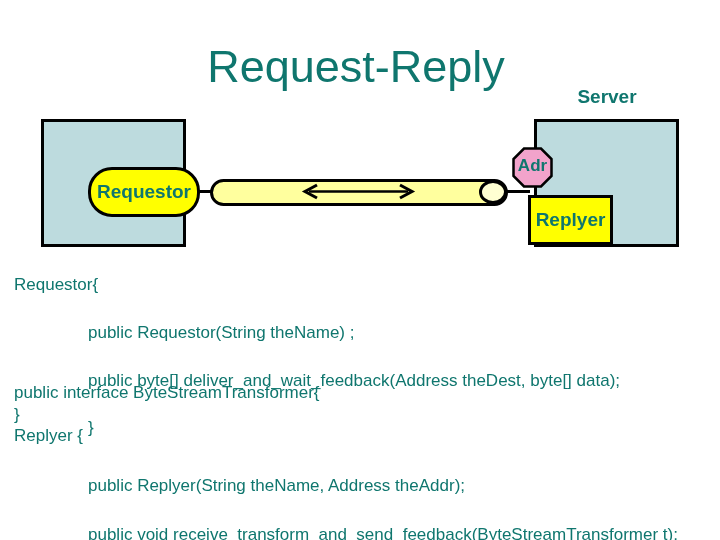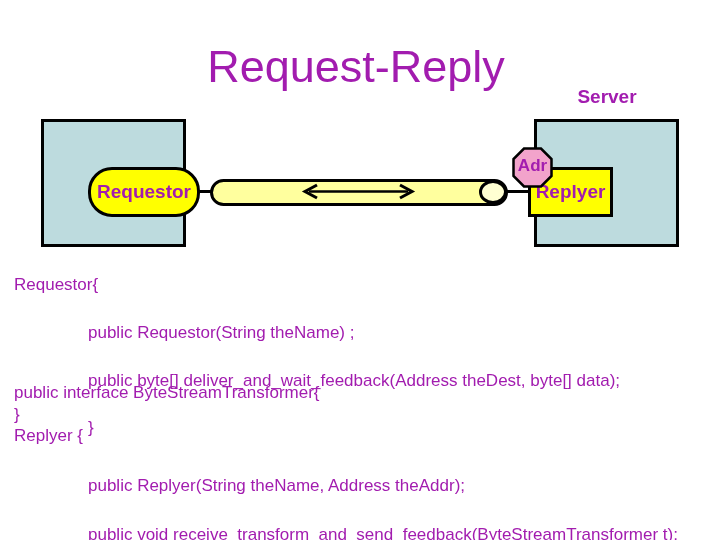--- a/index.html
+++ b/index.html
@@ -1,20 +1,20 @@
 <!DOCTYPE html>
 <html style="--box-blue: #BDDBDE; --box-yellow: #FFFF00; --pipe-yellow: #FFFF9E; --pipe-end-yellow: #FFFFD2; --adr-pink: #F2A3CB; --outline-black: #000000;"><head>
 <meta charset="utf-8">
 <style>
   * { margin:0; padding:0; box-sizing:border-box; }
   html,body { background:#fff; }
   .slide {
     position:relative; width:720px; height:540px; background:#fff;
     overflow:hidden; font-family:"Liberation Sans","DejaVu Sans",sans-serif;
-    color:#a21caf;
+    color:#0f766e;
   }
   .abs { position:absolute; }
 
   .title {
     left:0; top:43px; width:712px; text-align:center;
     font-size:45px; line-height:1.05; font-weight:400; letter-spacing:0px;
   }
   .peer-label {
     top:86px; font-size:19px; font-weight:700; text-align:center; width:146px;
   }
@@ -28,21 +28,21 @@
   .client-box { left:41px; }
   .server-box { left:534px; }
 
   .role-box {
     top:167px; height:50px; background:var(--box-yellow);
     border:3px solid var(--outline-black); z-index:3;
     display:flex; align-items:center; justify-content:center;
     font-size:19px; font-weight:700; white-space:nowrap;
   }
   .requestor-box { left:88px;  width:112px;border-radius:24px; }
-  .replyer-box   { left:528px; width:85px; }
+  .replyer-box   { left:528px; width:85px;margin-top:28px; }
 
   .connector { height:3px; background:var(--outline-black); top:190px; z-index:2; }
   .connector-left  { left:188px; width:24px; }
   .connector-right { left:504px; width:26px; }
 
   .pipe {
     left:210px; top:179px; width:298px; height:27px;
     background:var(--pipe-yellow); border:3px solid var(--outline-black);
     border-radius:14px; z-index:2;
   }

